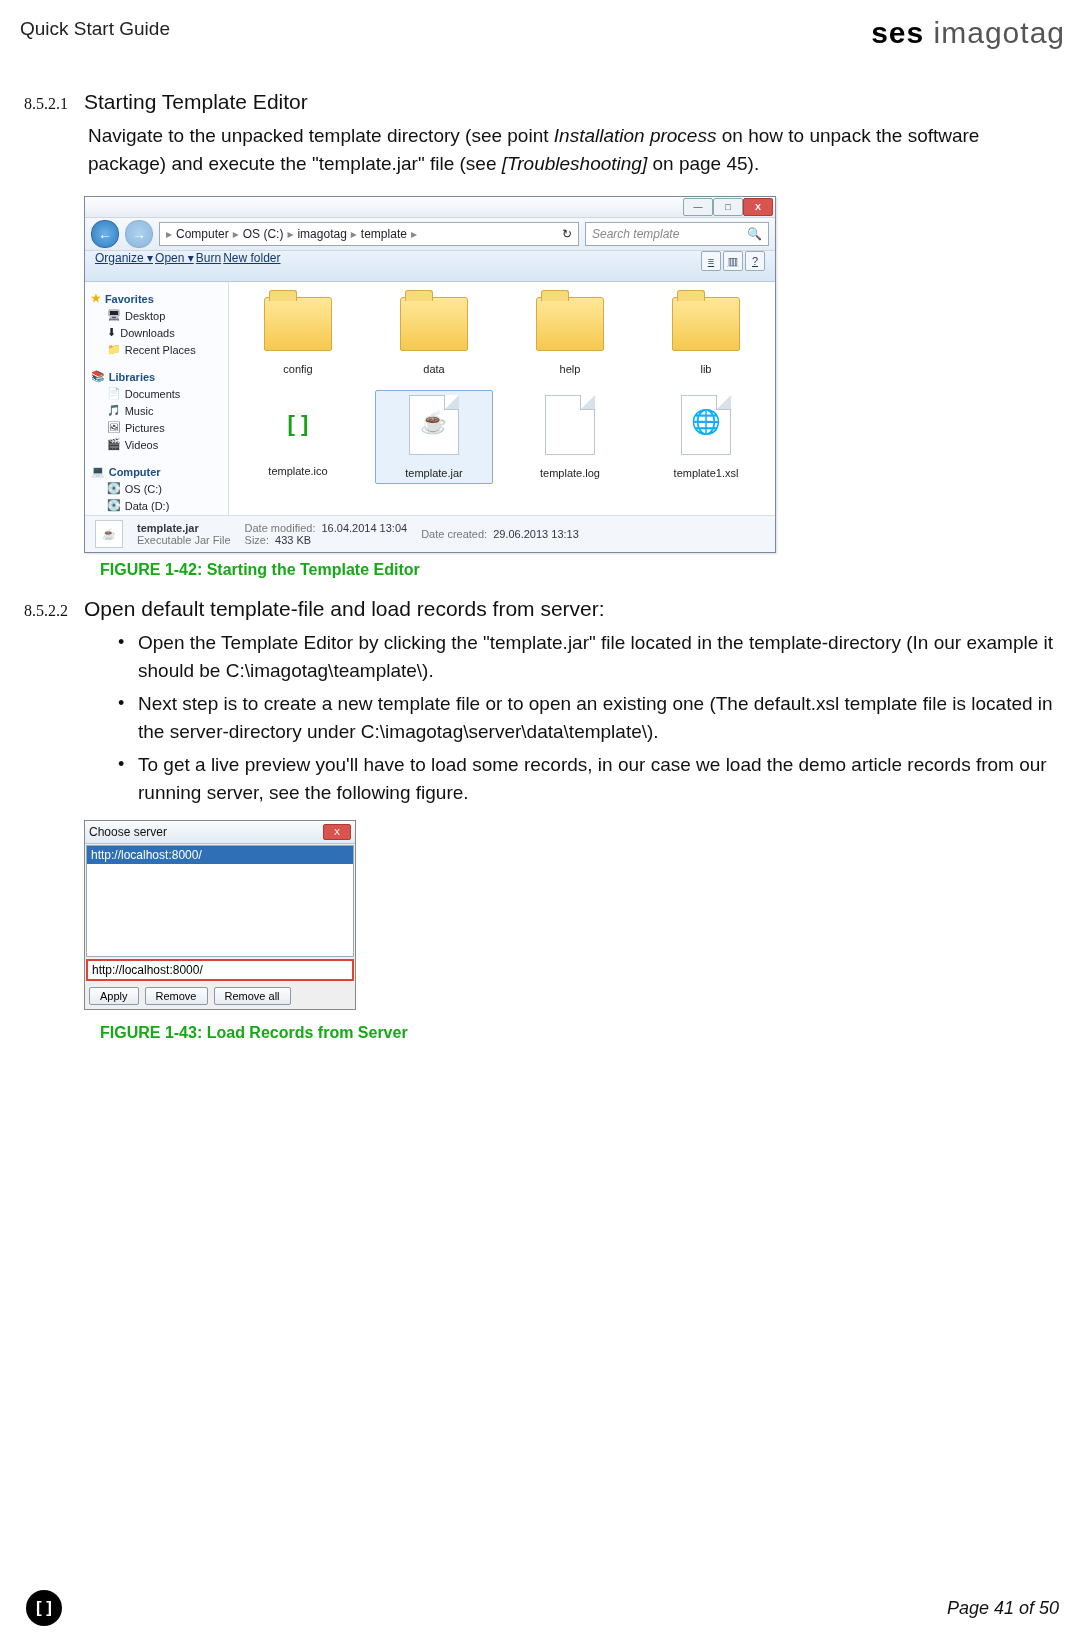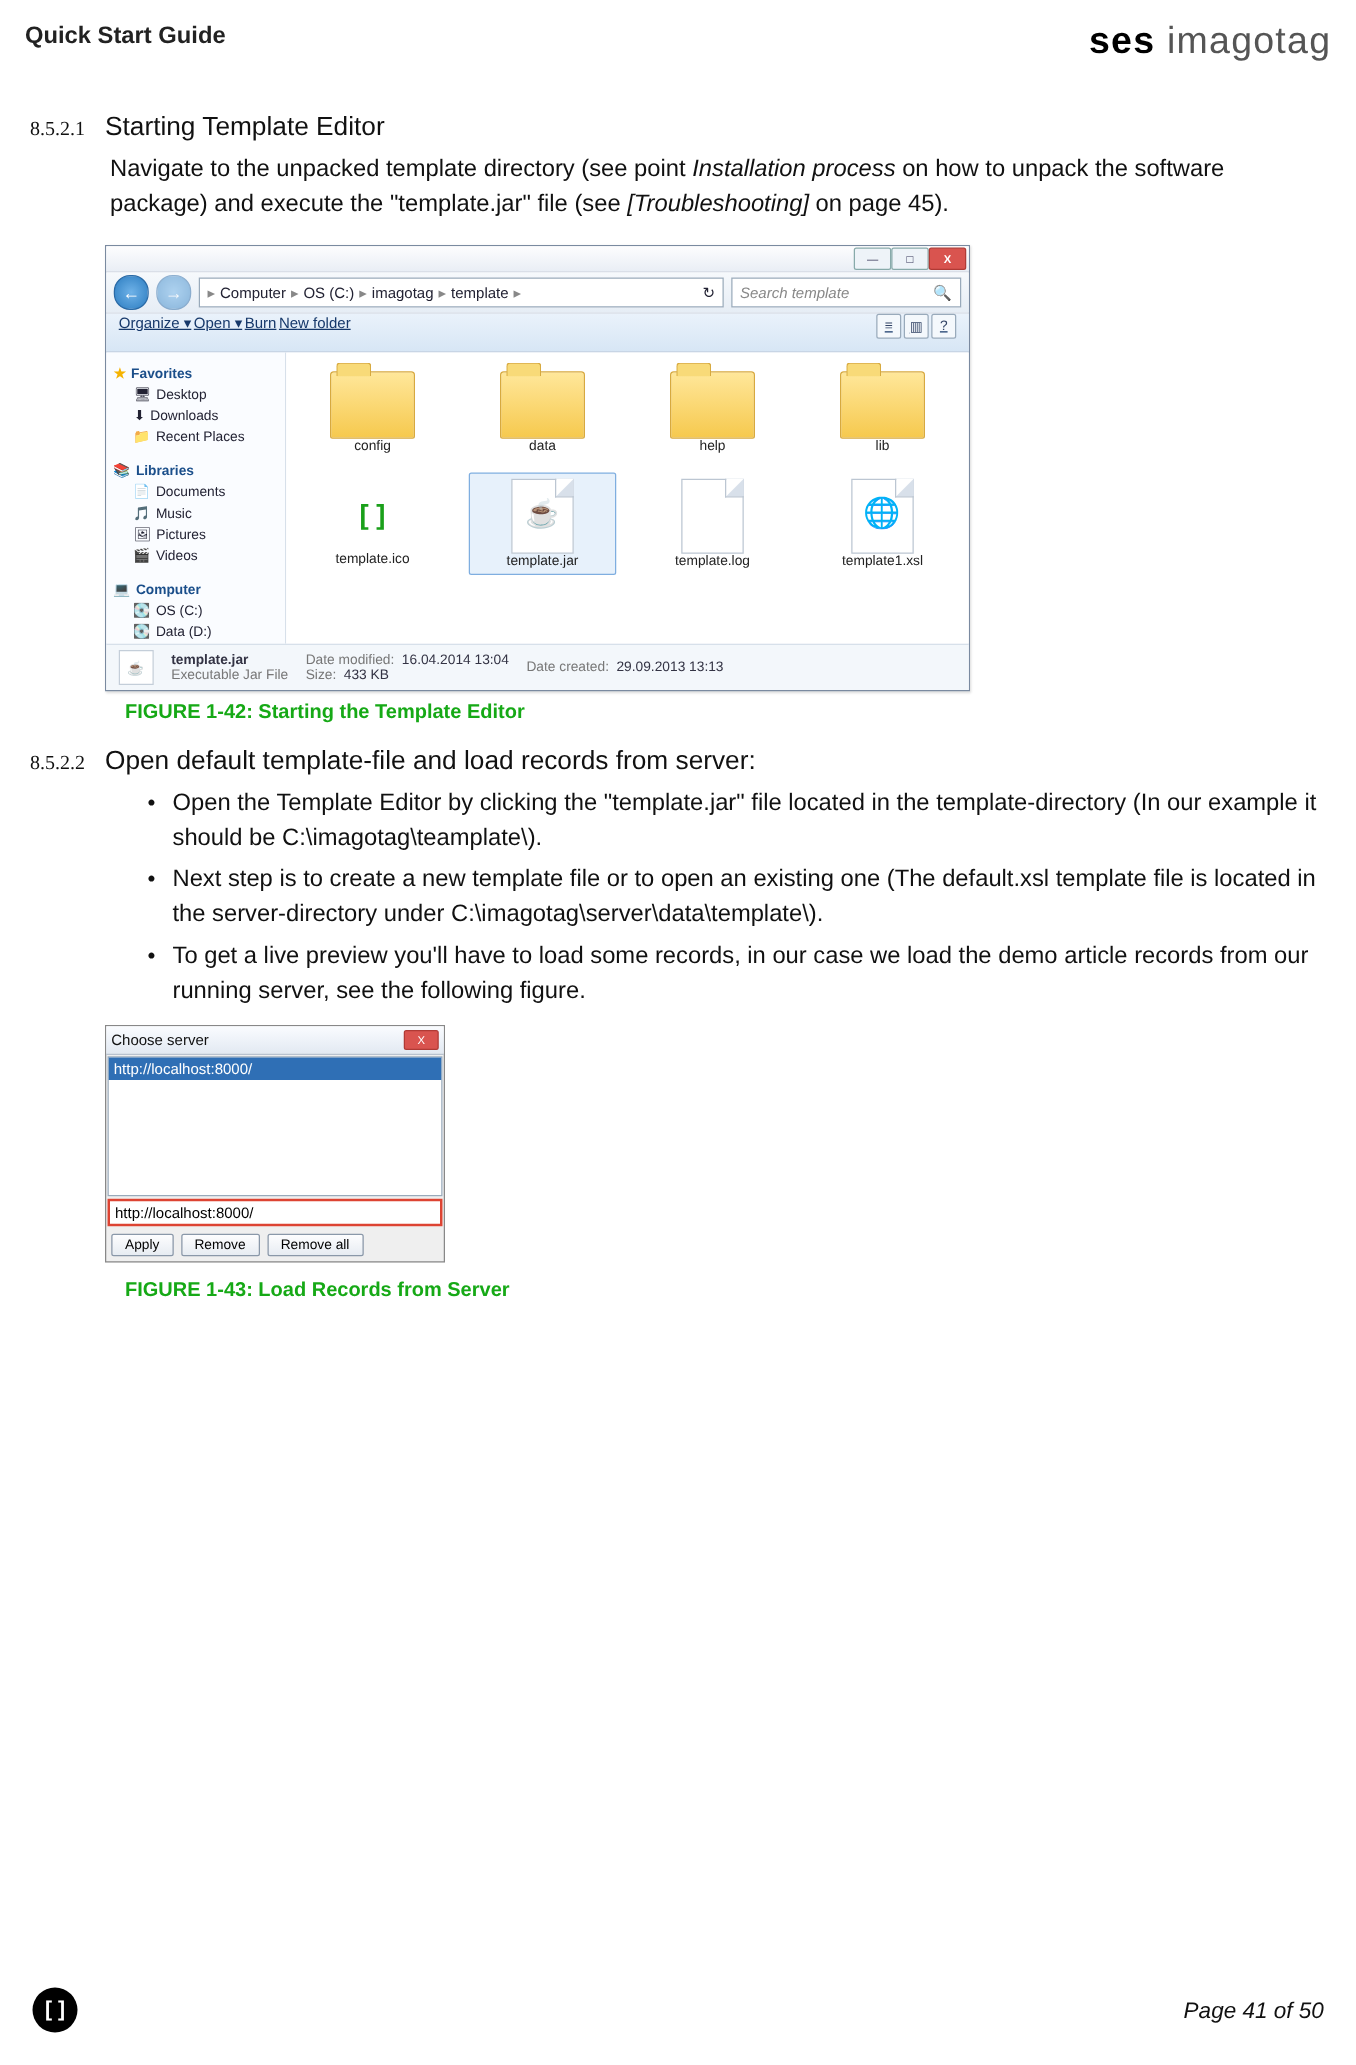--- a/index.html
+++ b/index.html
@@ -14,21 +14,21 @@
     box-sizing: border-box;
   }
   .header {
     position: absolute;
     top: 18px; left: 0; right: 0;
     padding: 0 20px 0 20px;
     display: flex;
     justify-content: space-between;
     align-items: flex-start;
   }
-  .doc-title { font-size: 19px; color:#222;font-weight:bold; }
+  .doc-title { font-size: 19px; color:#222; }
   .brand { text-align:right; font-size: 30px; color:#000; line-height:1; }
   .brand b { font-weight:900; letter-spacing:1px; }
   .brand .thin { font-weight:300; color:#555; letter-spacing:1px; }
 
   .content { position:absolute; left:0; right:0; top:80px; padding:0 24px 0 24px; }
 
   .sec-num { display:inline-block; width:58px; font-size:17px; vertical-align:top; font-family: Georgia, 'Times New Roman', serif;}
   .sec-heading { font-family: Liberation Sans, sans-serif; font-size:21px; color:#111; }
   .sec-row { display:flex; align-items:baseline; margin-top:10px; }
   .sec-row .sec-num { flex:0 0 60px; font-size:16px;}
@@ -70,21 +70,21 @@
   .ex-body{ flex:1; display:flex; min-height:0;}
   .ex-side{ width:160px; border-right:1px solid #d7e0ea; padding:6px 6px; overflow:hidden; color:#223; background:#fafcff;}
   .ex-side .grp{ font-size:11px; margin:4px 0 2px; display:flex; align-items:center; gap:4px;}
   .ex-side .grp.h{ color:#1a4e8a; font-weight:bold;}
   .ex-side .ind{ padding-left:16px;}
   .star{color:#f5b301;}
   .lib{color:#2e7abf;}
 
   .ex-files{ flex:1; padding:10px 10px; display:flex; flex-direction:column; gap:10px; background:#fff;}
   .file-row{ display:flex; gap:18px;}
-  .file{ width:112px; display:flex; flex-direction:column; align-items:center; gap:0; font-size:11px; color:#222; padding:4px 2px; border:1px solid transparent; border-radius:2px;}
+  .file{ width:112px; display:flex; flex-direction:column; align-items:center; gap:12px; font-size:11px; color:#222; padding:4px 2px; border:1px solid transparent; border-radius:2px;}
   .file.sel{ border-color:#7faee0; background:#e7f1fb;}
   .folder-icon{ width:66px; height:52px; background:linear-gradient(#ffe79a,#f6c94e); border:1px solid #d7a93f; border-radius:3px 3px 2px 2px; position:relative;}
   .folder-icon::before{content:""; position:absolute; top:-8px; left:4px; width:26px; height:10px; background:#f8da78; border:1px solid #d7a93f; border-bottom:none; border-radius:3px 3px 0 0;}
   .doc-icon{ width:48px; height:58px; background:#fff; border:1px solid #bcc6d2; position:relative;}
   .doc-icon::after{content:""; position:absolute; right:-1px; top:-1px; width:14px; height:14px; background:linear-gradient(135deg,#fff 48%, #d8e0ea 52%); border-left:1px solid #bcc6d2; border-bottom:1px solid #bcc6d2;}
   .doc-icon.java::before{content:"☕"; position:absolute; left:10px; top:14px; font-size:22px;}
   .doc-icon.xsl::before{content:"🌐"; position:absolute; left:9px; top:12px; font-size:24px;}
   .doc-icon.log::before{content:""; }
   .ico-box{ width:48px; height:58px; display:flex; align-items:center; justify-content:center; color:#1aa01a; font-weight:bold; font-size:22px;}
 
@@ -242,21 +242,21 @@
               <span>16.04.2014 13:04</span>
             </div>
           <div class="kv">
               <span class="k">Size:</span>
               <span>433 KB</span>
             </div>
         </div>
         <div>
           <div class="kv">
               <span class="k">Date created:</span>
-              <span>29.09.2013 13:13</span>
+              <span>29.06.2013 13:13</span>
             </div>
         </div>
       </div>
     </div>
     <div class="fig-caption">FIGURE 1-42: Starting the Template Editor</div>
   </div>
 
   <div class="sec-row" style="margin-top:18px">
     <span class="sec-num">8.5.2.2</span>
     <span class="sec-heading">Open default template-file and load records from server:</span>

